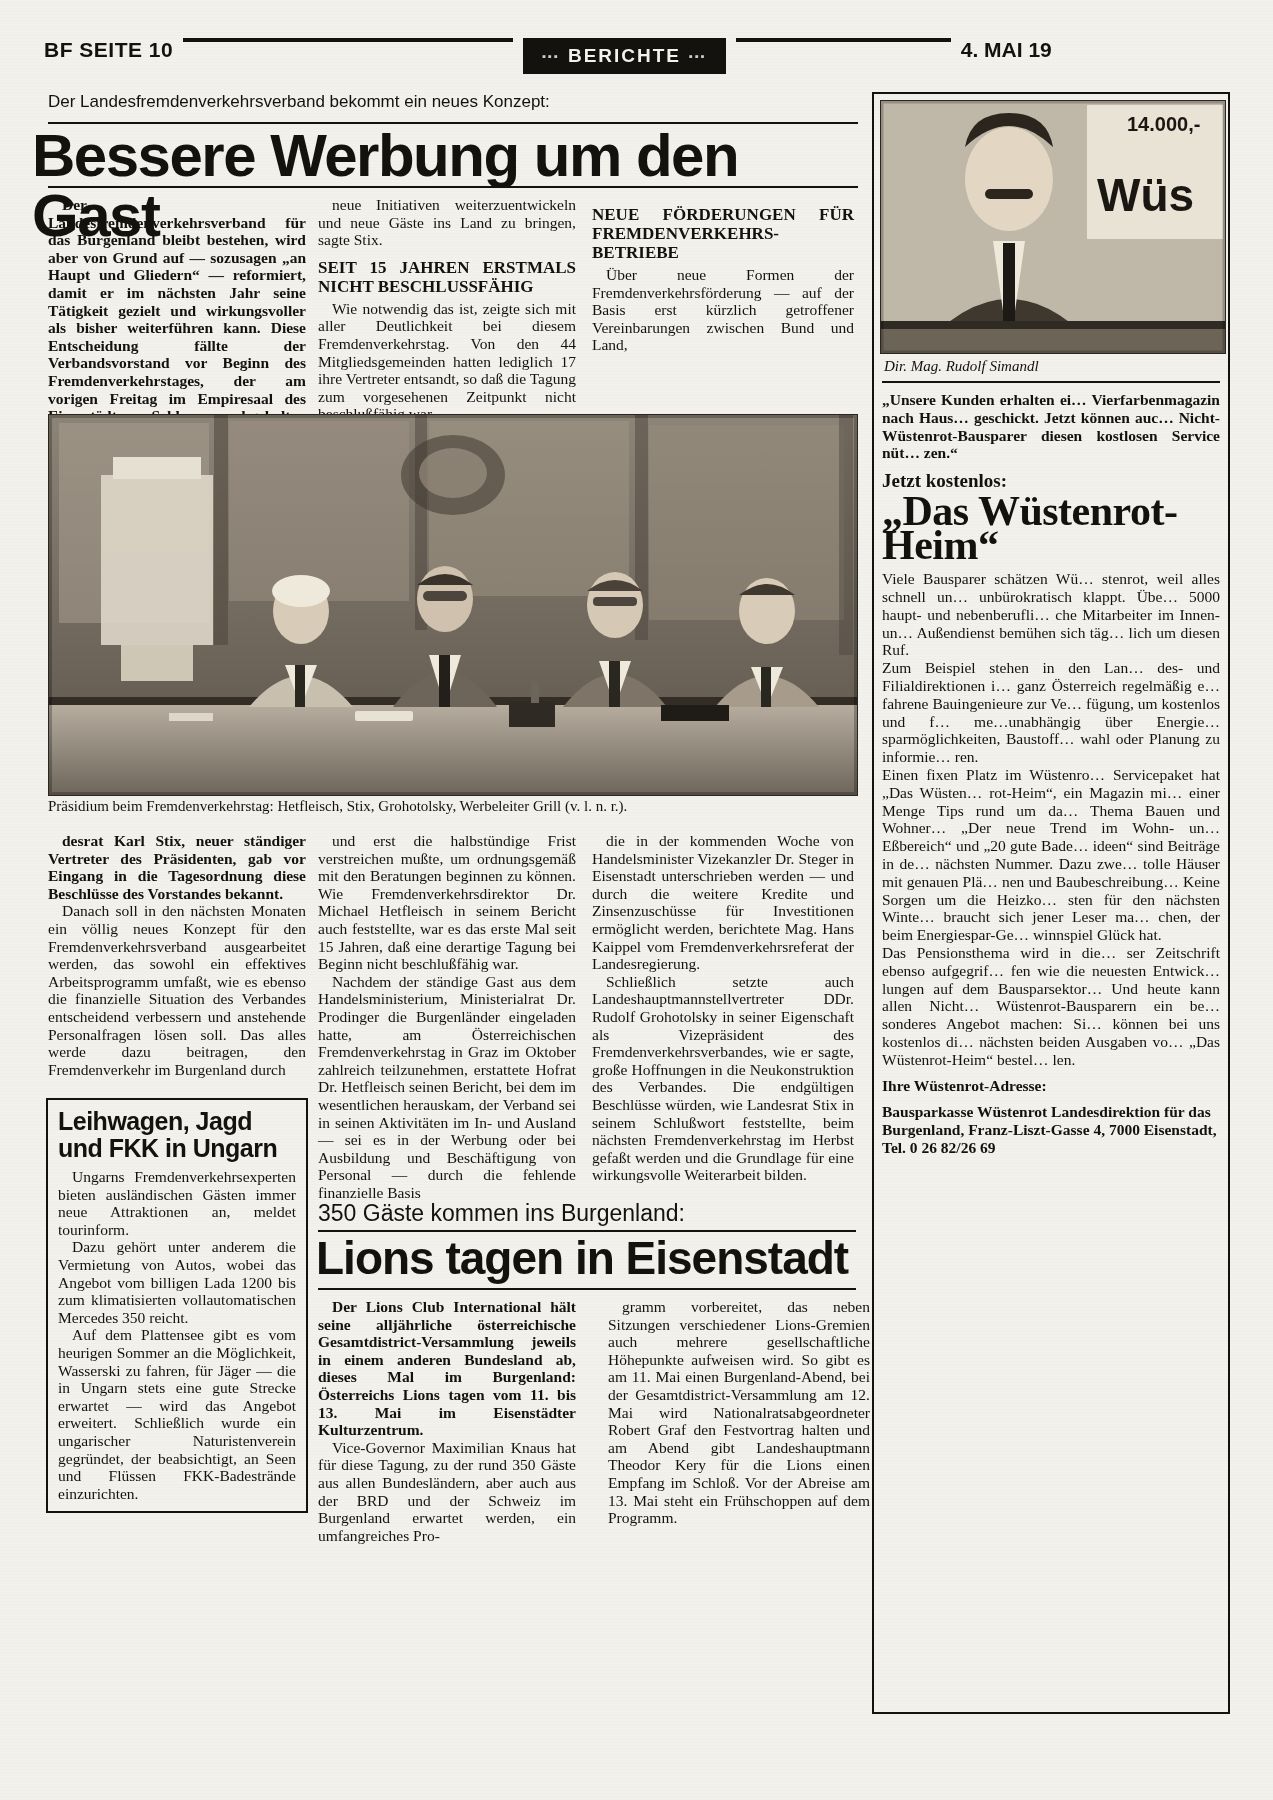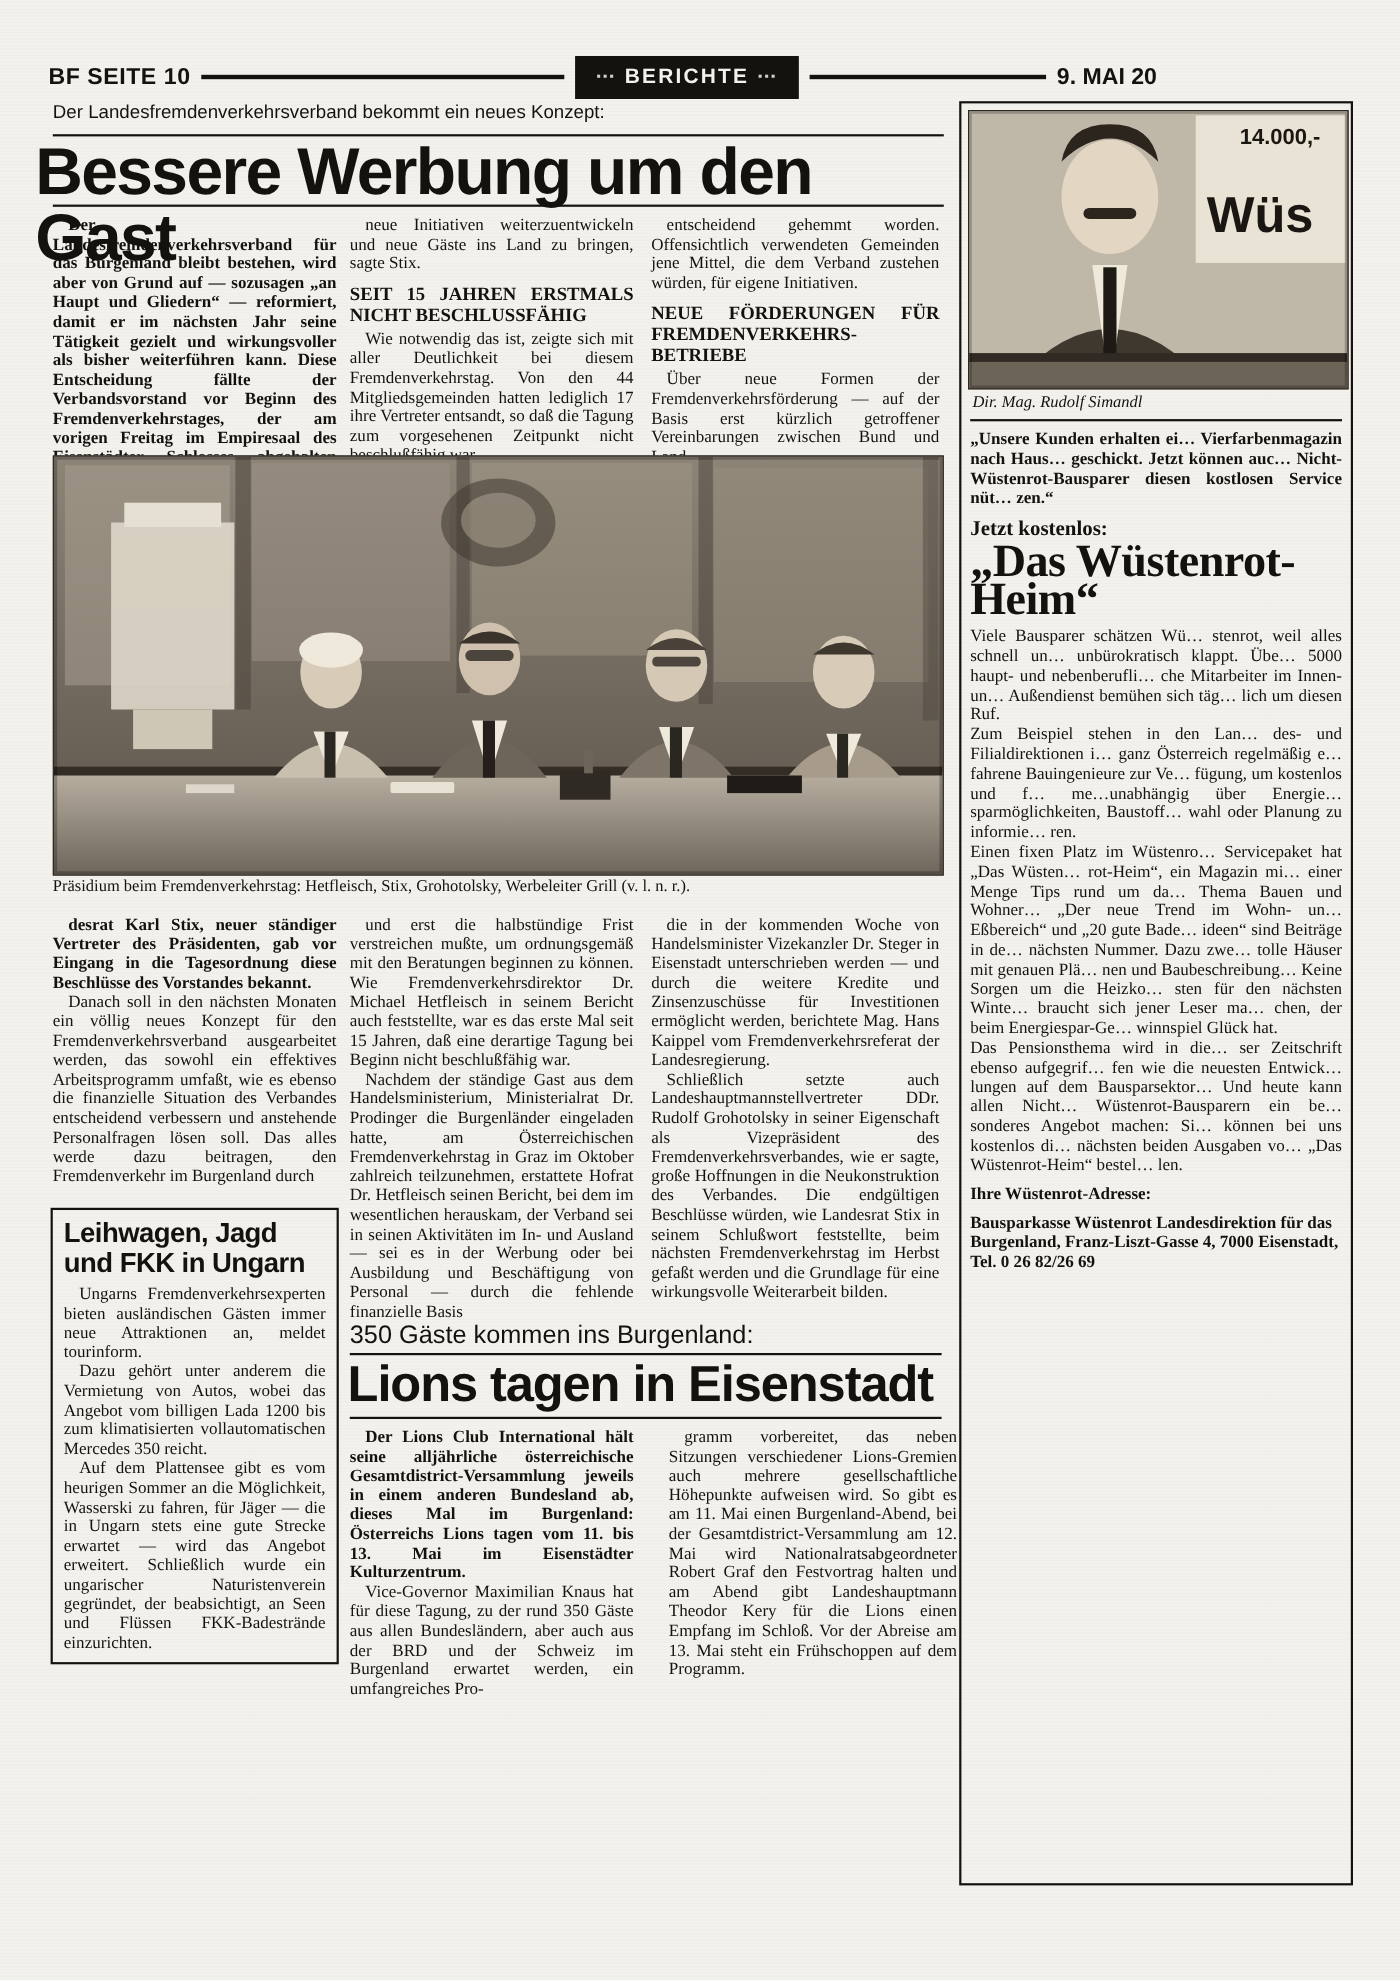--- a/index.html
+++ b/index.html
@@ -13,22 +13,22 @@
   }
   .page{
     position:absolute;inset:0;
     background:
       repeating-linear-gradient(0deg, rgba(0,0,0,0.012) 0px, rgba(0,0,0,0.012) 1px, rgba(255,255,255,0) 1px, rgba(255,255,255,0) 3px),
       #f3f1ec;
     padding:0;
   }
   
   .masthead{
-    position:absolute;left:44px;top:52px;width:1185px;height:36px;
-    display:flex;align-items:center;
+    position:absolute;left:44px;top:38px;width:1185px;height:36px;
+    display:flex;
   }
   .mh-left{
     font-family:"Liberation Sans", sans-serif;
     font-weight:bold;font-size:21px;letter-spacing:.5px;
     white-space:nowrap;
   }
   .mh-rule{
     flex:0 0 auto;height:4px;background:#14120f;margin:0 10px;
   }
   .mh-rule.l{width:330px;}
@@ -152,40 +152,39 @@
 
   <div class="masthead">
     <div class="mh-left">BF  SEITE 10</div>
     <div class="mh-rule l"></div>
     <div class="mh-badge">
       <span class="dots">▪▪▪</span>
       <span>BERICHTE</span>
       <span class="dots">▪▪▪</span>
     </div>
     <div class="mh-rule r"></div>
-    <div class="mh-right">9. MAI 20</div>
+    <div class="mh-right">4. MAI 19</div>
   </div>
 
   <div class="kicker">Der Landesfremdenverkehrsverband bekommt ein neues Konzept:</div>
   <div class="hrule rule-under-kicker"></div>
   <div class="headline">Bessere Werbung um den Gast</div>
   <div class="hrule rule-under-headline"></div>
 
   <div class="col" id="c1">
     <p class="first"><b>Der Landesfremdenverkehrsverband für das Burgenland bleibt bestehen, wird aber von Grund auf — sozusagen „an Haupt und Gliedern“ — reformiert, damit er im nächsten Jahr seine Tätigkeit gezielt und wirkungsvoller als bisher weiterführen kann. Diese Entscheidung fällte der Verbandsvorstand vor Beginn des Fremdenverkehrstages, der am vorigen Freitag im Empiresaal des Eisenstädter Schlosses abgehalten wurde. Lan-</b></p>
   </div>
 
   <div class="col" id="c2">
     <p>neue Initiativen weiterzuentwickeln und neue Gäste ins Land zu bringen, sagte Stix.</p>
     <div class="subhead">SEIT 15 JAHREN ERSTMALS NICHT BESCHLUSSFÄHIG</div>
     <p>Wie notwendig das ist, zeigte sich mit aller Deutlichkeit bei diesem Fremdenverkehrstag. Von den 44 Mitgliedsgemeinden hatten lediglich 17 ihre Vertreter entsandt, so daß die Tagung zum vorgesehenen Zeitpunkt nicht beschlußfähig war</p>
   </div>
 
   <div class="col" id="c3">
-    <p>entscheidend gehemmt worden. Offensichtlich verwendeten Gemeinden jene Mittel, die dem Verband zustehen würden, für eigene Initiativen.</p>
     <div class="subhead">NEUE FÖRDERUNGEN FÜR FREMDENVERKEHRS-BETRIEBE</div>
     <p>Über neue Formen der Fremdenverkehrsförderung — auf der Basis erst kürzlich getroffener Vereinbarungen zwischen Bund und Land,</p>
   </div>
 
   <div class="photo">
     <svg viewBox="0 0 808 380" preserveAspectRatio="none">
       <defs>
         <linearGradient id="wall" x1="0" y1="0" x2="0" y2="1">
           <stop offset="0" stop-color="#8d8478"></stop>
             <stop offset="1" stop-color="#5b5349"></stop>

